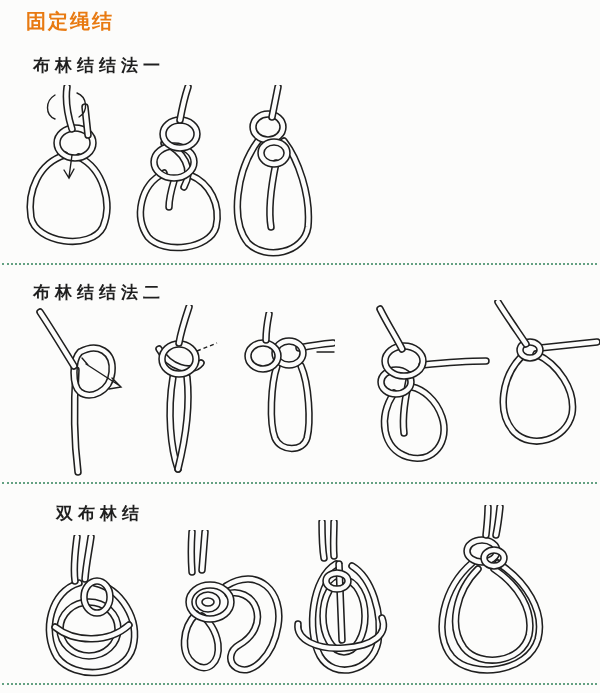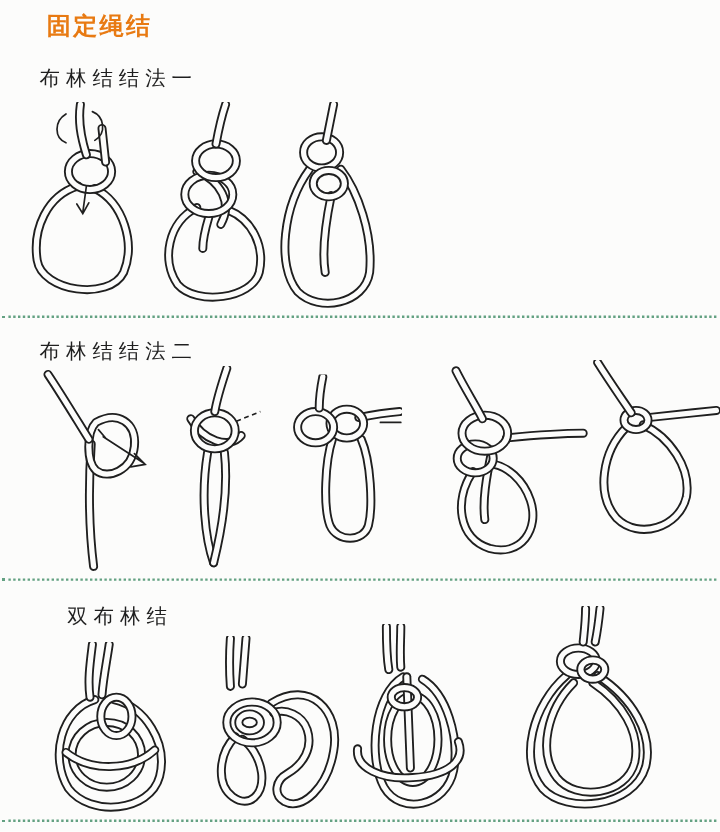--- a/index.html
+++ b/index.html
@@ -5,26 +5,26 @@
   :root{
     --bg:#fcfcfb; --ink:#1f1f1f; --title-color:#e87a12; --divider:#63a182;
   }
   html,body{margin:0;padding:0;}
   body{background:#ffffff;font-family:"DejaVu Sans", sans-serif;}
   .page{
     position:relative;width:600px;height:693px;background:var(--bg);
     overflow:hidden;
   }
   .page-title{
-    position:absolute;left:39px;top:8px;margin:0;
+    position:absolute;left:26px;top:8px;margin:0;
     font-size:20px;font-weight:bold;color:var(--title-color);
     letter-spacing:2px;
   }
   .sec-heading{
-    position:absolute;margin:0;font-size:17px;font-weight:400;
+    position:absolute;margin:0;font-size:17px;font-weight:700;
     color:var(--ink);letter-spacing:5px;
   }
   #heading-1{left:33px;top:54px;}
   #heading-2{left:33px;top:281px;}
   #heading-3{left:56px;top:502px;}
   .divider{
     position:absolute;left:2px;right:3px;height:0;
     border-top:2px dotted var(--divider);
   }
   #divider-1{top:263px;}

